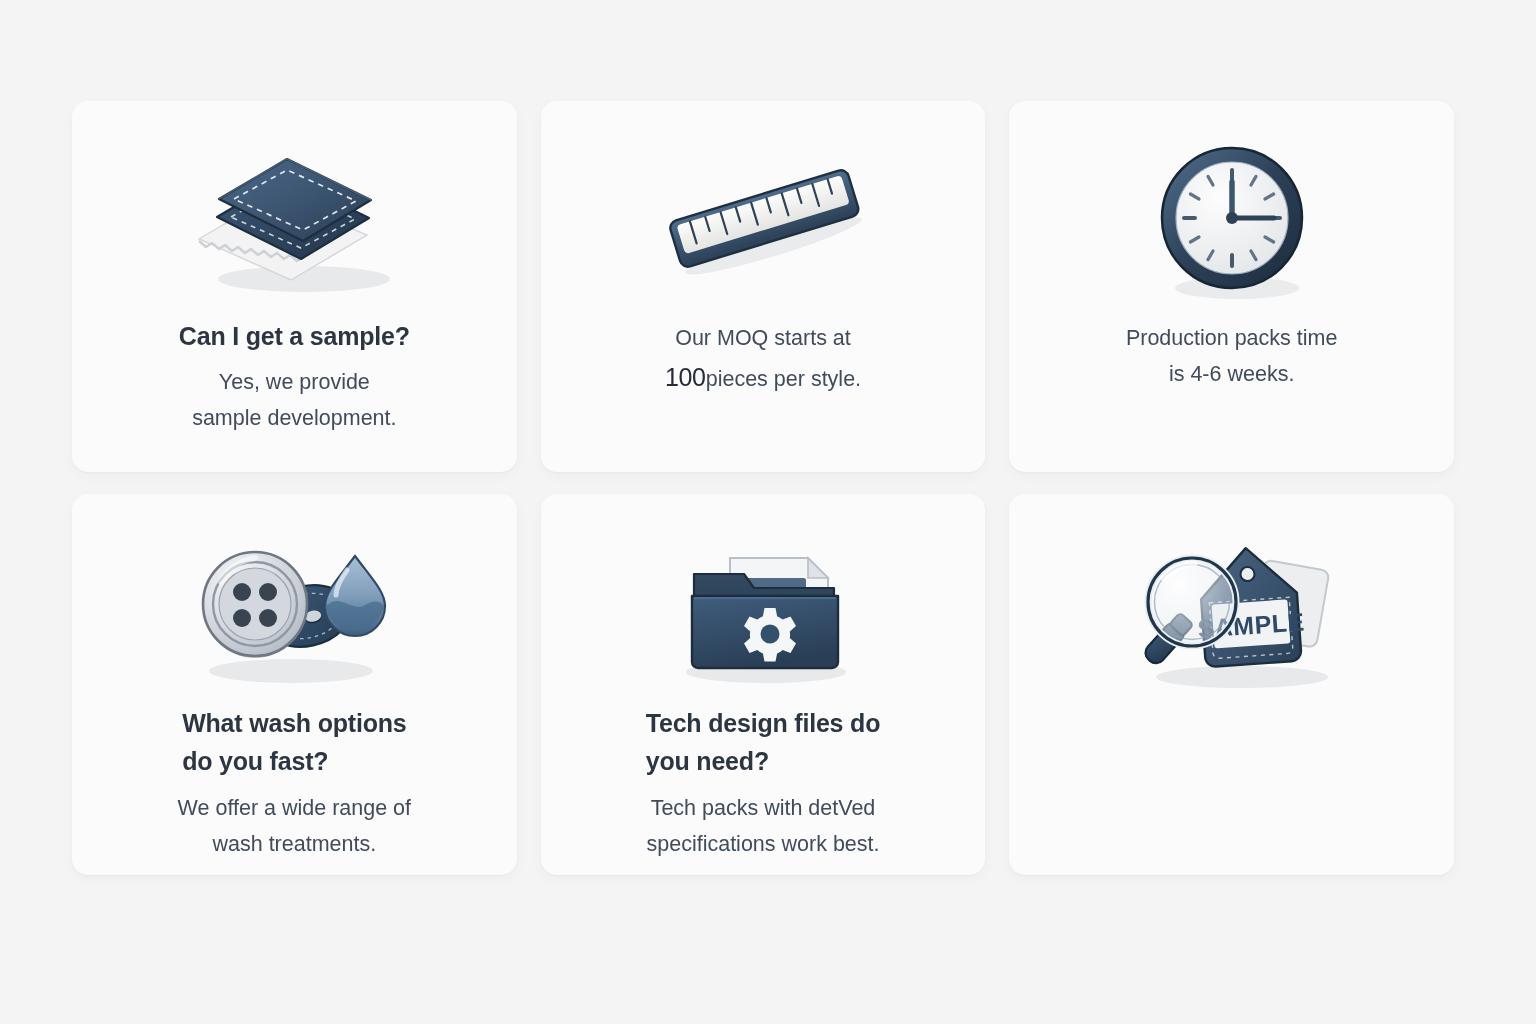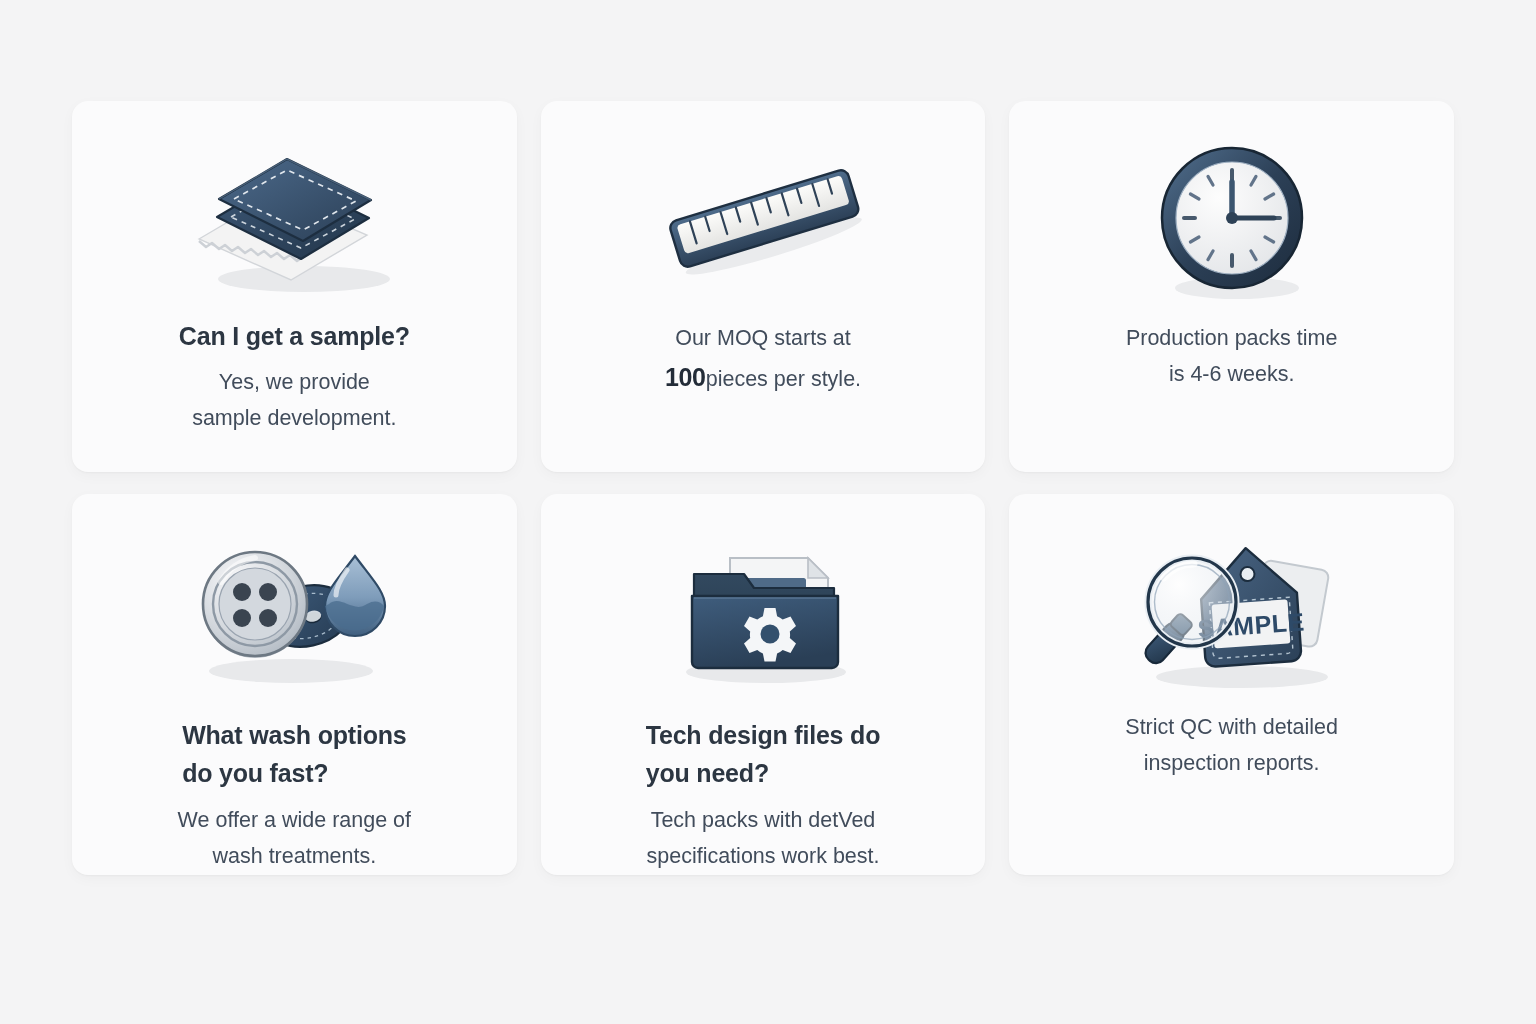--- a/index.html
+++ b/index.html
@@ -74,30 +74,30 @@
   .a {
     font-size: 21.5px;
     font-weight: 400;
     color: #414c5b;
     line-height: 1.68;
     text-align: center;
     margin-top: 9px;
     max-width: 330px;
   }
   .a .hl {
-    font-weight: 700;
+    font-weight: 400;
     color: #232c38;
     font-size: 25px;
     letter-spacing: -0.3px;
     text-align: center;
   }
 
   
   .row2 .illo-wrap { height: 172px; }
-  .row2 .q { margin-top: 16px; }
+  .row2 .q { margin-top: 4px; }
 </style>
 </head>
 <body>
 
 <div id="faq-grid">
 
   <div class="faq-card">
     <div class="illo-wrap">
       <svg width="230" height="160" viewBox="0 0 230 160">
         <defs>
@@ -369,20 +369,16 @@
         </g>
 
         <circle cx="90" cy="68" r="44" fill="url(#lensG)"></circle>
         <circle cx="90" cy="68" r="44" fill="none" stroke="#e9eef3" stroke-width="7"></circle>
         <circle cx="90" cy="68" r="44" fill="none" stroke="#22364a" stroke-width="3.2"></circle>
         <circle cx="90" cy="68" r="37.5" fill="none" stroke="#8fa3b7" stroke-width="1.4" opacity="0.7"></circle>
         <path d="M62 44 a40 40 0 0 1 30 -14" fill="none" stroke="#ffffff" stroke-width="7" opacity="0.7" stroke-linecap="round"></path>
       </svg>
     </div>
     <div class="card-text">
-      <div class="a">
-        <span>Strict QC with detailed</span><br>
-        <span>inspection reports.</span>
-      </div>
     </div>
   </div>
 
 </div>
 
 </body></html>

